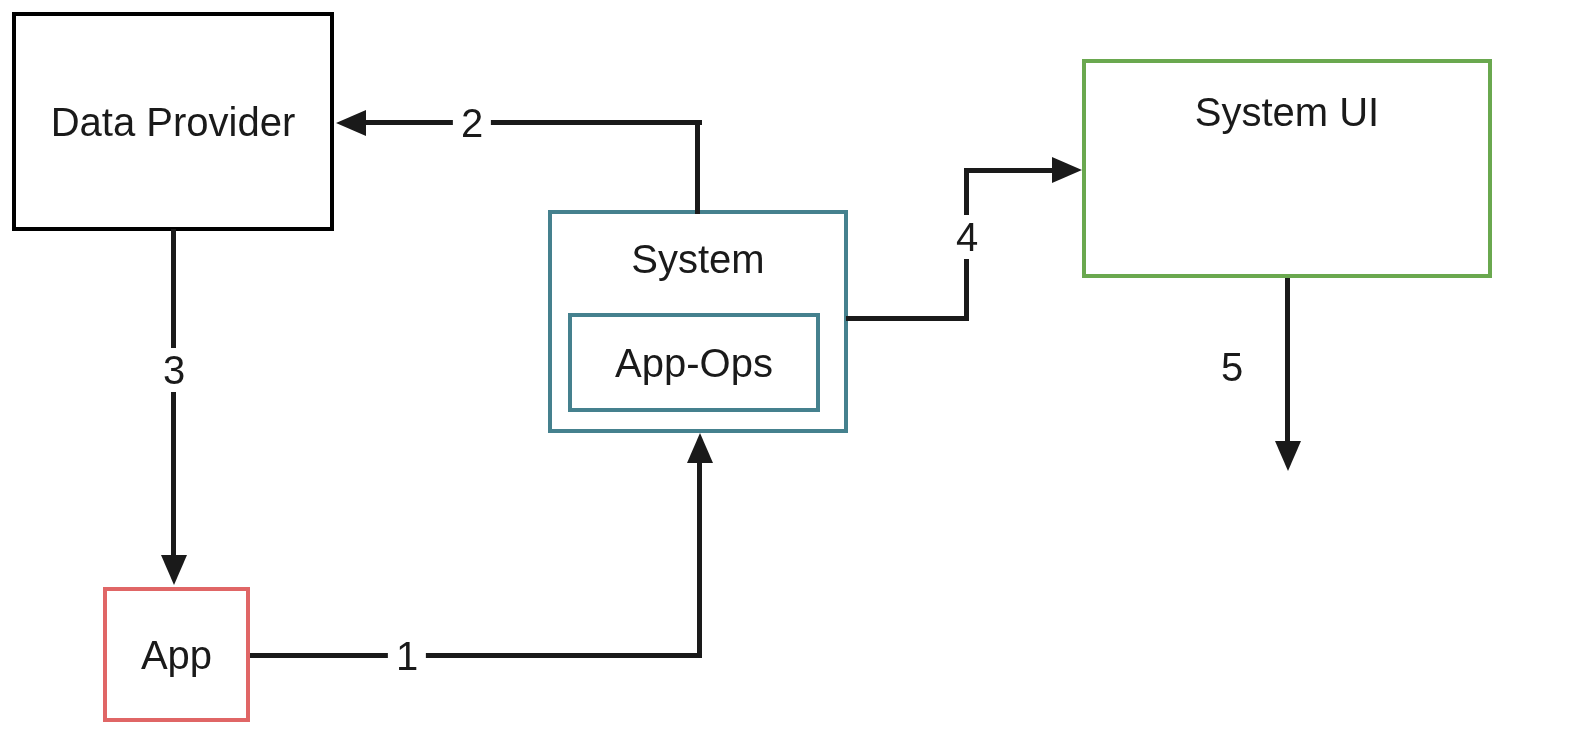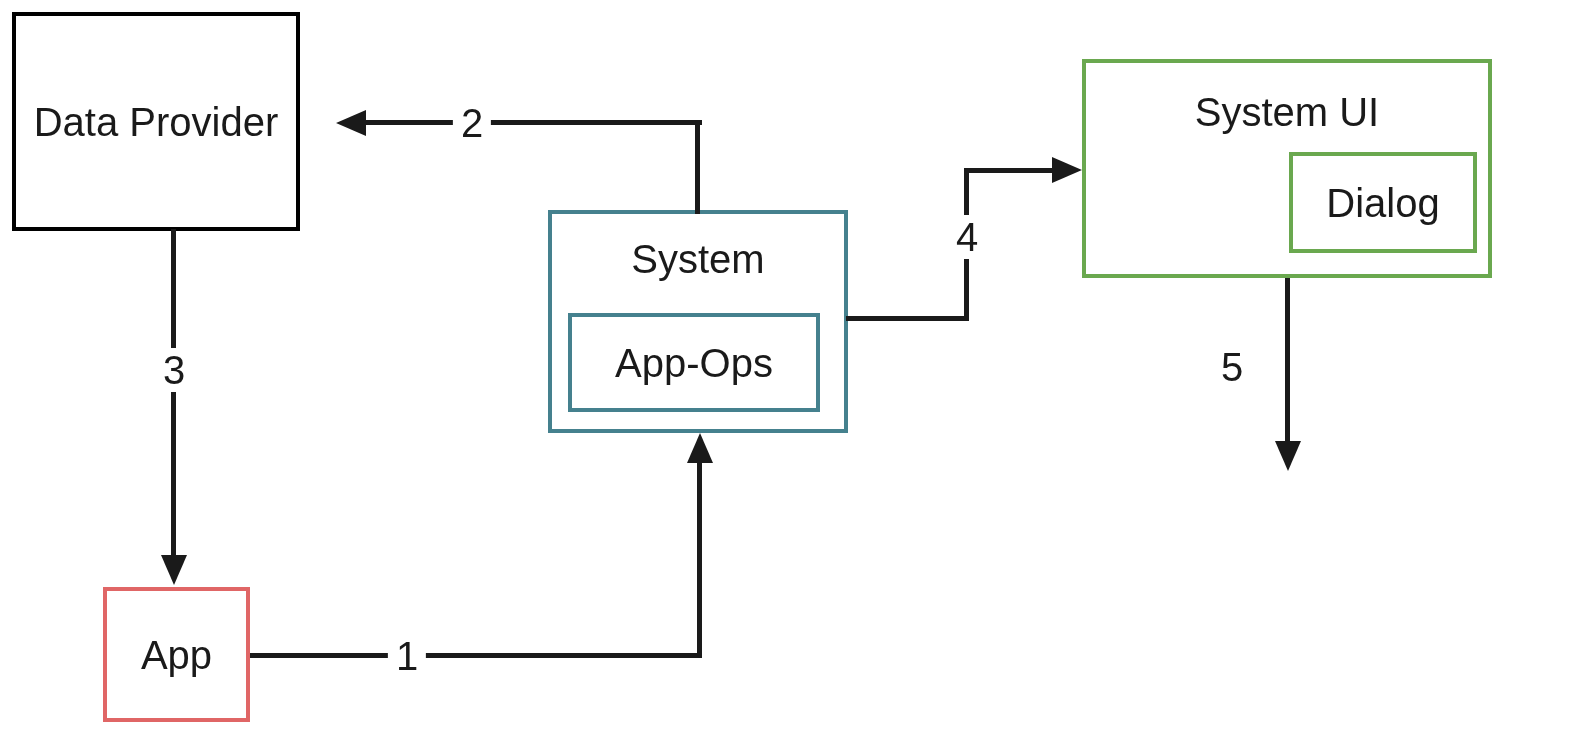--- a/index.html
+++ b/index.html
@@ -28,21 +28,21 @@
     display: flex;
     align-items: center;
     justify-content: center;
   }
   .top-center {
     display: flex;
     justify-content: center;
     align-items: flex-start;
   }
   
-  .n-data-provider { left: 12px;   top: 12px;  width: 288px; height: 219px; }
+  .n-data-provider { left: 12px;   top: 12px;  width: 322px; height: 219px; }
   .n-system        { left: 548px;  top: 210px; width: 300px; height: 223px; padding-top: 22px; }
   .n-app-ops       { left: 568px;  top: 313px; width: 252px; height: 99px;  }
   .n-system-ui     { left: 1082px; top: 59px;  width: 410px; height: 219px; padding-top: 26px; }
   .n-dialog        { left: 1289px; top: 152px; width: 188px; height: 101px; }
   .n-app           { left: 103px;  top: 587px; width: 147px; height: 135px; text-align: center; }
   .n-permission    { left: 1011px; top: 473px; width: 483px; height: 210px; }
 
   
   .line { position: absolute; background: #1a1a1a; }
   .e1-h  { left: 250px;  top: 653px; width: 452px; height: 5px; }
@@ -95,23 +95,20 @@
   </div>
 
   <div class="node n-app-ops center-both" style="border-color: rgb(69, 129, 142);">
     <span class="node-label">App-Ops</span>
   </div>
 
   <div class="node n-system-ui top-center" style="border-color: rgb(106, 168, 79);">
     <span class="node-label">System UI</span>
   </div>
 
-  <div class="node n-dialog center-both" style="border-color: rgb(106, 168, 79);">
-    <span class="node-label">Dialog</span>
-  </div>
 
   <div class="node n-app center-both" style="border-color: rgb(224, 102, 102);">
     <span class="node-label">App</span>
   </div>
 
 
   <div class="line e1-h"></div>
   <div class="line e1-v"></div>
   <div class="arrowhead ah-up a1"></div>
   <span class="edge-label l1">1</span>

